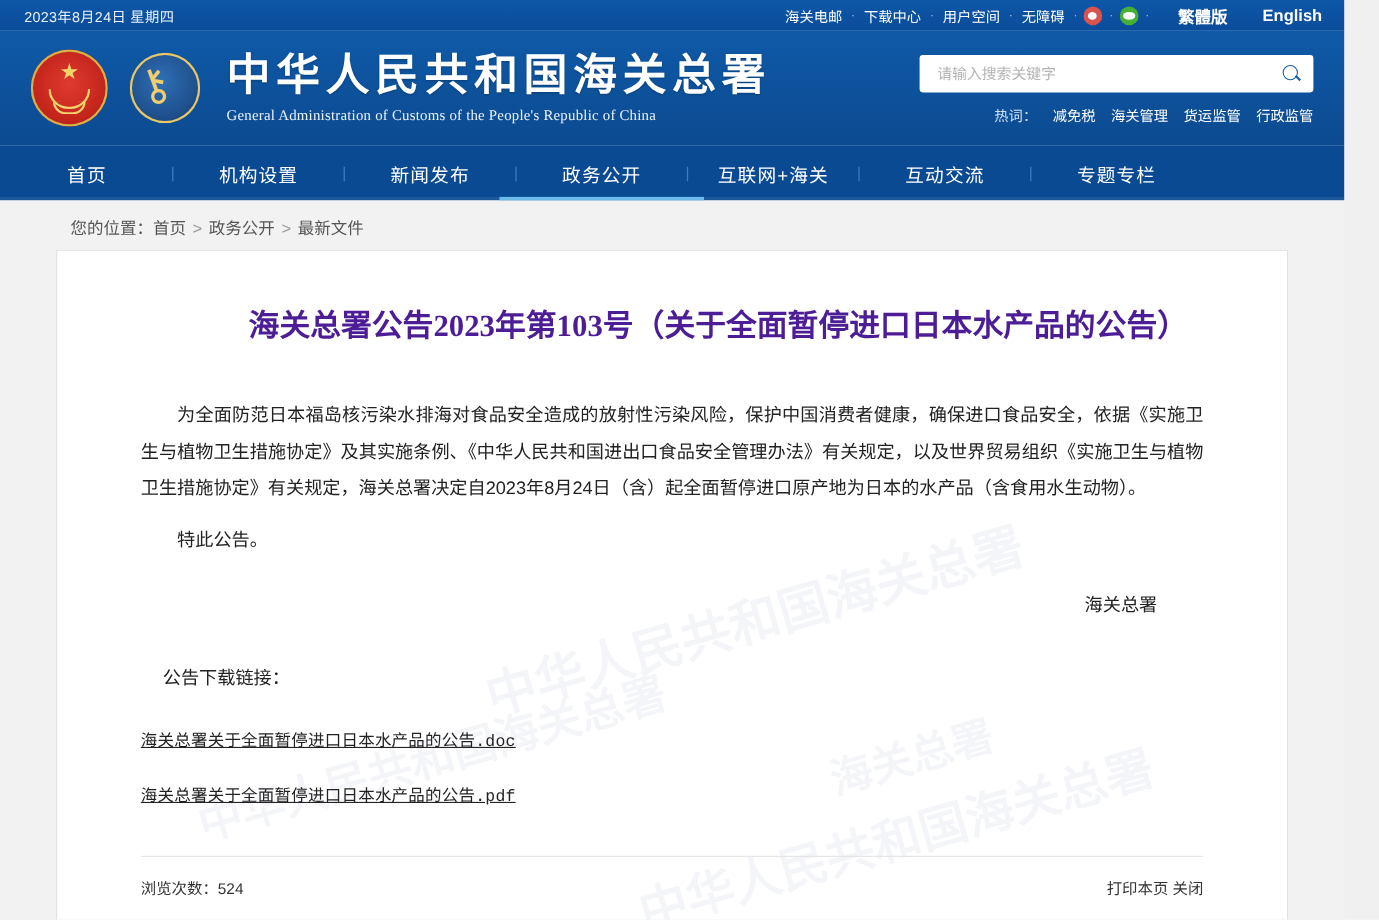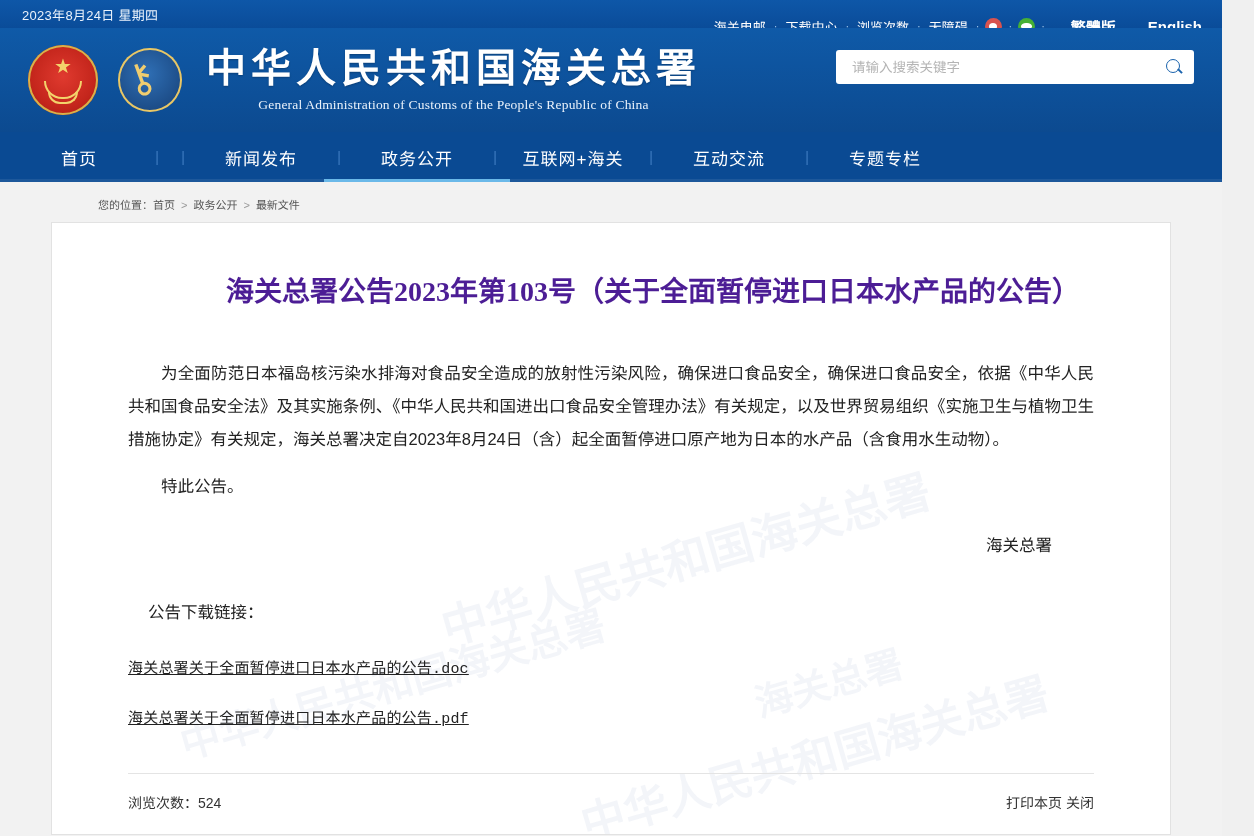--- a/index.html
+++ b/index.html
@@ -21,21 +21,21 @@
     display: flex;
     align-items: center;
     padding: 0 18px 0 22px;
     font-size: 13px;
     position: relative;
   }
   .topbar .date { font-size: 13px; color: #eaf2fb; letter-spacing: .3px; }
   .topbar .links {
     position: absolute;
     right: 14px;
-    top: 12px; height: 28px;
+    top: 0; height: 28px;
     display: flex; align-items: center;
     gap: 0px;
     font-size: 13px;
   }
   .topbar .links a { color: #ffffff; text-decoration: none; padding: 0 8px; }
   .topbar .links .sep { color: #9ec5e8; font-size: 11px; }
   .topbar .links .big { font-size: 15px; font-weight: 600; padding: 0 6px; margin-left: 20px; }
   .wb-ico, .wx-ico {
     display: inline-block; width: 17px; height: 17px; border-radius: 50%;
     background: #d9534f; position: relative; vertical-align: middle;
@@ -108,21 +108,20 @@
   .titles { margin-left: 18px; color: #fff; }
   .titles .cn {
     font-family: "Liberation Serif", "DejaVu Serif", serif;
     font-size: 40px; font-weight: 700; letter-spacing: 5px;
     line-height: 1.05;
     text-shadow: 0 1px 2px rgba(0,0,0,.25);
   }
   .titles .en {
     font-size: 13.5px; letter-spacing: .2px; margin-top: 7px; color: #eaf2fb;
     font-family: "Liberation Serif","DejaVu Serif",serif;
-    text-align: center;
   }
 
   .search-wrap {
     position: absolute; right: 28px; top: 22px; width: 358px;
   }
   .search-box {
     height: 34px; background: #fff; border-radius: 3px;
     display: flex; align-items: center; padding: 0 10px 0 14px;
   }
   .search-box input {
@@ -171,22 +170,22 @@
     letter-spacing: 1px;
   }
   .nav-item.active::after {
     content:""; position:absolute; left:-28px; right:-28px; bottom:0;
     height:3px; background:#5fb3e8;
   }
   .nav-sep { color: #3f7cc0; display:flex; align-items:center; width: 26px; justify-content:center; font-size: 14px; }
 
   
   .crumb {
-    font-size: 11px; color: #555;
-    padding: 14px 0 10px 98px;
+    font-size: 15px; color: #555;
+    padding: 14px 0 10px 64px;
   }
   .crumb a { color: #555; text-decoration: none; }
   .crumb .sep { color: #999; margin: 0 6px; }
 
   
   .card {
     margin: 0 auto;
     width: 1120px;
     background: #fff;
     border: 1px solid #e2e2e2;
@@ -260,21 +259,21 @@
 
 <div class="page">
 
   <div class="topbar">
     <span class="date">2023年8月24日 星期四</span>
     <div class="links">
       <a href="#">海关电邮</a>
       <span class="sep">·</span>
       <a href="#">下载中心</a>
       <span class="sep">·</span>
-      <a href="#">浏览次数</a>
+      <a href="#">用户空间</a>
       <span class="sep">·</span>
       <a href="#">无障碍</a>
       <span class="sep">·</span>
       <span class="wb-ico"></span>
       <span class="sep">·</span>
       <span class="wx-ico"></span>
       <span class="sep">·</span>
       <a href="#" class="big">繁體版</a>
       <a href="#" class="big">English</a>
     </div>
@@ -293,26 +292,34 @@
     <div class="titles">
       <div class="cn">中华人民共和国海关总署</div>
       <div class="en">General Administration of Customs of the People's Republic of China</div>
     </div>
 
     <div class="search-wrap">
       <div class="search-box">
         <input type="text" placeholder="请输入搜索关键字" style="">
         <span class="search-ico"></span>
       </div>
+      <div class="hotwords">
+        <span class="lbl">热词：</span>
+        <a href="#">减免税</a>
+        <a href="#">海关管理</a>
+        <a href="#">货运监管</a>
+        <a href="#">行政监管</a>
+      </div>
     </div>
   </div>
 
   <div class="nav">
     <a href="#" class="nav-item">首页</a>
     <span class="nav-sep">|</span>
+    <a href="#" class="nav-item">机构设置</a>
     <span class="nav-sep">|</span>
     <a href="#" class="nav-item">新闻发布</a>
     <span class="nav-sep">|</span>
     <a href="#" class="nav-item active">政务公开</a>
     <span class="nav-sep">|</span>
     <a href="#" class="nav-item">互联网+海关</a>
     <span class="nav-sep">|</span>
     <a href="#" class="nav-item">互动交流</a>
     <span class="nav-sep">|</span>
     <a href="#" class="nav-item">专题专栏</a>
@@ -328,21 +335,21 @@
       <span class="wm1">中华人民共和国海关总署</span>
       <span class="wm2">中华人民共和国海关总署</span>
       <span class="wm3">中华人民共和国海关总署</span>
       <span class="wm4">海关总署</span>
 
     </div>
 
     <div class="doc-title">海关总署公告2023年第103号（关于全面暂停进口日本水产品的公告）</div>
 
     <div class="doc-body">
-      <p class="indent">为全面防范日本福岛核污染水排海对食品安全造成的放射性污染风险，确保进口食品安全，确保进口食品安全，依据《中华人民共和国食品安全法》及其实施条例、《中华人民共和国进出口食品安全管理办法》有关规定，以及世界贸易组织《实施卫生与植物卫生措施协定》有关规定，海关总署决定自2023年8月24日（含）起全面暂停进口原产地为日本的水产品（含食用水生动物）。</p>
+      <p class="indent">为全面防范日本福岛核污染水排海对食品安全造成的放射性污染风险，保护中国消费者健康，确保进口食品安全，依据《实施卫生与植物卫生措施协定》及其实施条例、《中华人民共和国进出口食品安全管理办法》有关规定，以及世界贸易组织《实施卫生与植物卫生措施协定》有关规定，海关总署决定自2023年8月24日（含）起全面暂停进口原产地为日本的水产品（含食用水生动物）。</p>
       <p class="indent">特此公告。</p>
 
       <div class="sign">
         <div>海关总署</div>
       </div>
 
       <div class="dl-head">公告下载链接：</div>
       <div class="dl-list">
         <a href="#">海关总署关于全面暂停进口日本水产品的公告.doc</a>
         <a href="#">海关总署关于全面暂停进口日本水产品的公告.pdf</a>

